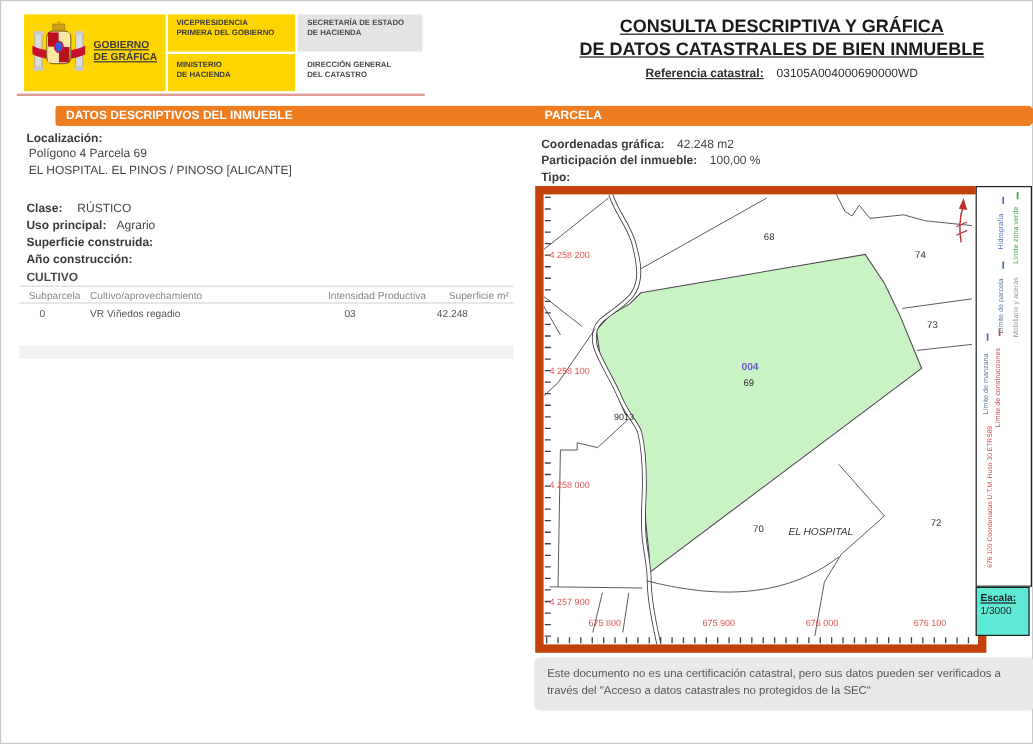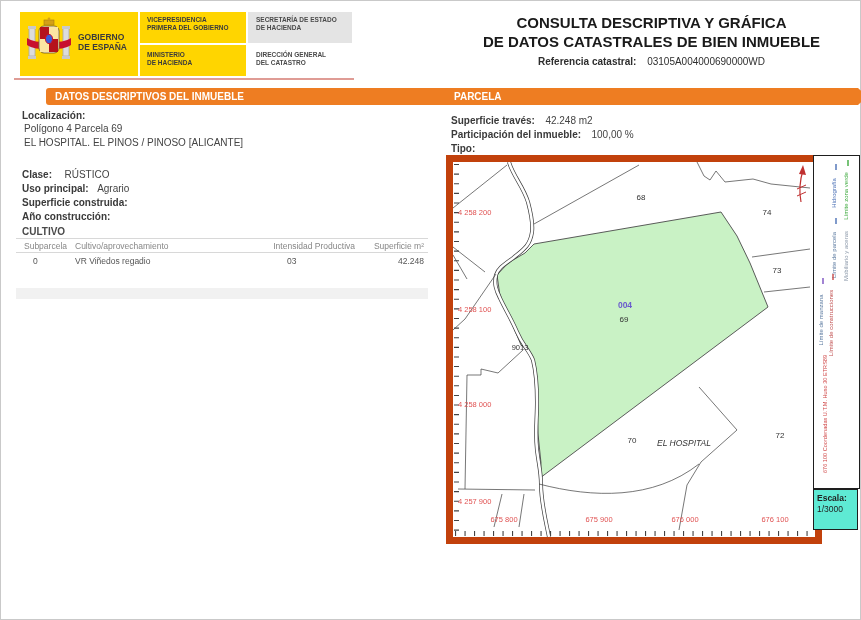--- a/index.html
+++ b/index.html
@@ -1,19 +1,19 @@
 <!DOCTYPE html>
 <html><head>
 <meta charset="utf-8">
 <style>
   html,body{margin:0;padding:0;background:#fff;}
   #page{position:relative;width:861px;height:620px;background:#fff;overflow:hidden;
         font-family:"Liberation Sans",sans-serif;color:#3d3d3d;box-shadow:inset 0 0 0 1px #c9c9c9;}
   .abs{position:absolute;}
-  .bold{font-weight:bold;}
+  .bold{font-weight:bold;text-decoration:underline;}
   
   .ybox{background:#FFD500;}
   .logo-small{font-size:6.5px;font-weight:bold;line-height:1.3;color:#3b3b3b;}
   
   .obar{position:absolute;height:17px;background:#EE7D22;color:#fff;font-weight:bold;
         font-size:10px;line-height:17px;padding-left:9px;border-radius:3px;
         clip-path:polygon(0 0,calc(100% - 9px) 0,100% 50%,calc(100% - 9px) 100%,0 100%);}
   .lbl{font-size:10px;font-weight:bold;color:#3a3a3a;}
   .val{font-size:10px;font-weight:normal;color:#444;}
   .t-head{font-size:8.5px;color:#878787;}
@@ -49,21 +49,21 @@
         <circle cx="22" cy="2" r="1.4" fill="#d4a017"></circle>
         <rect x="12" y="9" width="20" height="27" rx="5" fill="#f5f5f5" stroke="#8a6d1f" stroke-width="1"></rect>
         <rect x="13" y="10" width="9" height="12" fill="#b5121b"></rect>
         <rect x="22" y="22" width="9" height="13" fill="#b5121b"></rect>
         <rect x="13" y="22" width="9" height="13" fill="#fbe6a2"></rect>
         <rect x="22" y="10" width="9" height="12" fill="#fbe6a2"></rect>
         <ellipse cx="22" cy="22" rx="3.6" ry="4.6" fill="#3a5bd9" stroke="#c8102e" stroke-width="1"></ellipse>
       </svg>
       <div class="abs bold" style="left:58px;top:20px;font-size:8.5px;line-height:1.2;color:#3b3b3b;">
         <div>GOBIERNO</div>
-        <div>DE ESPAÑA</div>
+        <div>DE GRÁFICA</div>
       </div>
     </div>
     <div class="abs ybox logo-small" style="left:120px;top:0;width:106px;height:31px;padding:4px 0 0 7px;box-sizing:border-box;">
       <div>VICEPRESIDENCIA</div>
       <div>PRIMERA DEL GOBIERNO</div>
     </div>
     <div class="abs ybox logo-small" style="left:120px;top:33px;width:106px;height:31px;padding:6px 0 0 7px;box-sizing:border-box;">
       <div>MINISTERIO</div>
       <div>DE HACIENDA</div>
     </div>
@@ -116,29 +116,29 @@
     <div class="hline" style="left:16px;top:238px;width:412px;"></div>
     <div class="abs t-head" style="left:24px;top:241px;">Subparcela</div>
     <div class="abs t-head" style="left:75px;top:241px;">Cultivo/aprovechamiento</div>
     <div class="abs t-head" style="left:240px;top:241px;width:115px;text-align:right;">Intensidad Productiva</div>
     <div class="abs t-head" style="left:330px;top:241px;width:94px;text-align:right;">Superficie m²</div>
     <div class="hline" style="left:16px;top:252px;width:412px;"></div>
     <div>
       <div class="abs t-cell" style="left:33px;top:256px;">0</div>
       <div class="abs t-cell" style="left:75px;top:256px;">VR Viñedos regadio</div>
       <div class="abs t-cell" style="left:287px;top:256px;">03</div>
-      <div class="abs t-cell" style="left:330px;top:256px;width:94px;text-align:right;">42.248</div>
+      <div class="abs t-cell" style="left:330px;top:256px;width:94px;text-align:center;">42.248</div>
     </div>
     <div class="abs" style="left:16px;top:288px;width:412px;height:11px;background:#f1f1f1;"></div>
   </div>
 
   <div class="obar" style="left:445px;top:88px;width:413px;">PARCELA</div>
 
   <div class="abs" style="left:451px;top:110px;">
-    <span class="lbl">Superficie través:</span>
+    <span class="lbl">Coordenadas gráfica:</span>
     <span class="val" style="margin-left:6px;">42.248 m2</span>
   </div>
   <div class="abs" style="left:451px;top:124px;">
     <span class="lbl">Participación del inmueble:</span>
     <span class="val" style="margin-left:6px;">100,00 %</span>
   </div>
   <div class="abs" style="left:451px;top:138px;">
     <span class="lbl">Tipo:</span>
     <span class="val" style="margin-left:6px;"></span>
   </div>
@@ -201,14 +201,15 @@
       <text x="13" y="258" transform="rotate(-90 13 258)" text-anchor="middle" font-size="5.6" fill="#d04848">676 100 Coordenadas U.T.M. Huso 30 ETRS89</text>
     </svg>
   </div>
 
   <div id="scale-box">
     <div class="bold">Escala:</div>
     <div>1/3000</div>
   </div>
 
 
+  <div id="disclaimer">Este documento no es una certificación catastral, pero sus datos pueden ser verificados a través del "Acceso a datos catastrales no protegidos de la SEC"</div>
 
 </div>
 
 </body></html>

